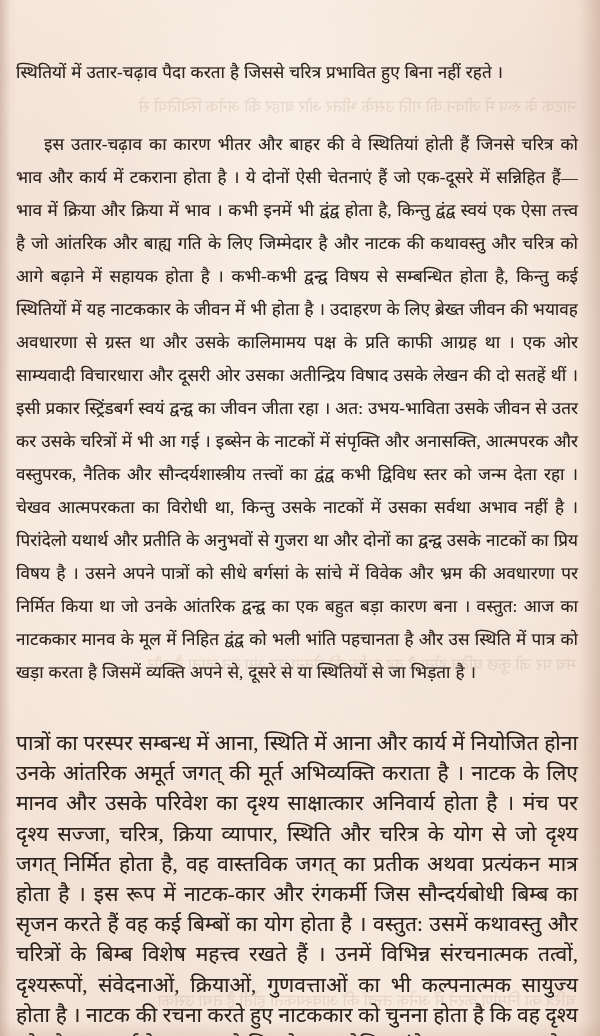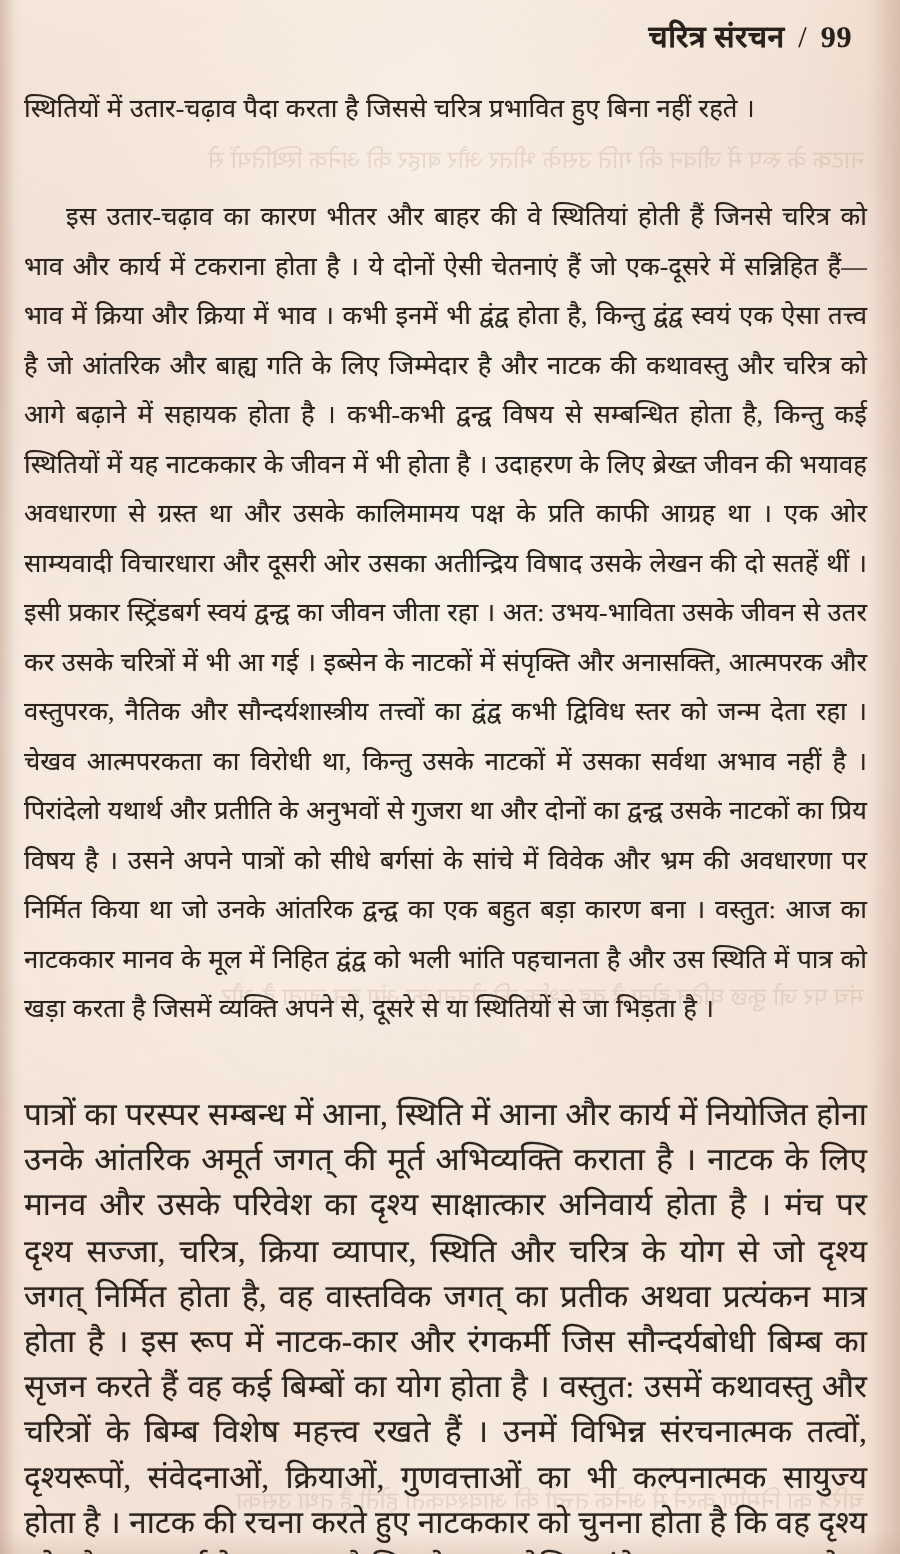--- a/index.html
+++ b/index.html
@@ -133,25 +133,20 @@
 
   <div class="grain"></div>
   <div class="edge-left"></div>
   <div class="edge-right"></div>
   <div class="edge-bottom"></div>
 
   <div class="showthrough st-a">नाटक के रूप में जीवन की गति उसके भीतर और बाहर की अनेक स्थितियों से</div>
   <div class="showthrough st-b">मंच पर जो कुछ घटित होता है वह दर्शक की चेतना का अंग बन जाता है और</div>
   <div class="showthrough st-c">चरित्र का निर्माण करने में अनेक तत्त्वों की आवश्यकता होती है तथा उसका</div>
 
-  <div class="running-head">
-    <span class="rh-title">चरित्र संरचन</span>
-    <span class="rh-sep">/</span>
-    <span class="rh-page">99</span>
-  </div>
 
   <div class="text-body">
 
     <div class="block-1">
       <p class="para">स्थितियों में उतार-चढ़ाव पैदा करता है जिससे चरित्र प्रभावित हुए बिना नहीं रहते ।</p>
       <p class="para indent">इस उतार-चढ़ाव का कारण भीतर और बाहर की वे स्थितियां होती हैं जिनसे चरित्र को भाव और कार्य में टकराना होता है । ये दोनों ऐसी चेतनाएं हैं जो एक-दूसरे में सन्निहित हैं—भाव में क्रिया और क्रिया में भाव । कभी इनमें भी द्वंद्व होता है, किन्तु द्वंद्व स्वयं एक ऐसा तत्त्व है जो आंतरिक और बाह्य गति के लिए जिम्मेदार है और नाटक की कथावस्तु और चरित्र को आगे बढ़ाने में सहायक होता है । कभी-कभी द्वन्द्व विषय से सम्बन्धित होता है, किन्तु कई स्थितियों में यह नाटककार के जीवन में भी होता है । उदाहरण के लिए ब्रेख्त जीवन की भयावह अवधारणा से ग्रस्त था और उसके कालिमामय पक्ष के प्रति काफी आग्रह था । एक ओर साम्यवादी विचारधारा और दूसरी ओर उसका अतीन्द्रिय विषाद उसके लेखन की दो सतहें थीं । इसी प्रकार स्ट्रिंडबर्ग स्वयं द्वन्द्व का जीवन जीता रहा । अत: उभय-भाविता उसके जीवन से उतर कर उसके चरित्रों में भी आ गई । इब्सेन के नाटकों में संपृक्ति और अनासक्ति, आत्मपरक और वस्तुपरक, नैतिक और सौन्दर्यशास्त्रीय तत्त्वों का द्वंद्व कभी द्विविध स्तर को जन्म देता रहा । चेखव आत्मपरकता का विरोधी था, किन्तु उसके नाटकों में उसका सर्वथा अभाव नहीं है । पिरांदेलो यथार्थ और प्रतीति के अनुभवों से गुजरा था और दोनों का द्वन्द्व उसके नाटकों का प्रिय विषय है । उसने अपने पात्रों को सीधे बर्गसां के सांचे में विवेक और भ्रम की अवधारणा पर निर्मित किया था जो उनके आंतरिक द्वन्द्व का एक बहुत बड़ा कारण बना । वस्तुत: आज का नाटककार मानव के मूल में निहित द्वंद्व को भली भांति पहचानता है और उस स्थिति में पात्र को खड़ा करता है जिसमें व्यक्ति अपने से, दूसरे से या स्थितियों से जा भिड़ता है ।</p>
     </div>
 
     <div class="block-gap"></div>
 

